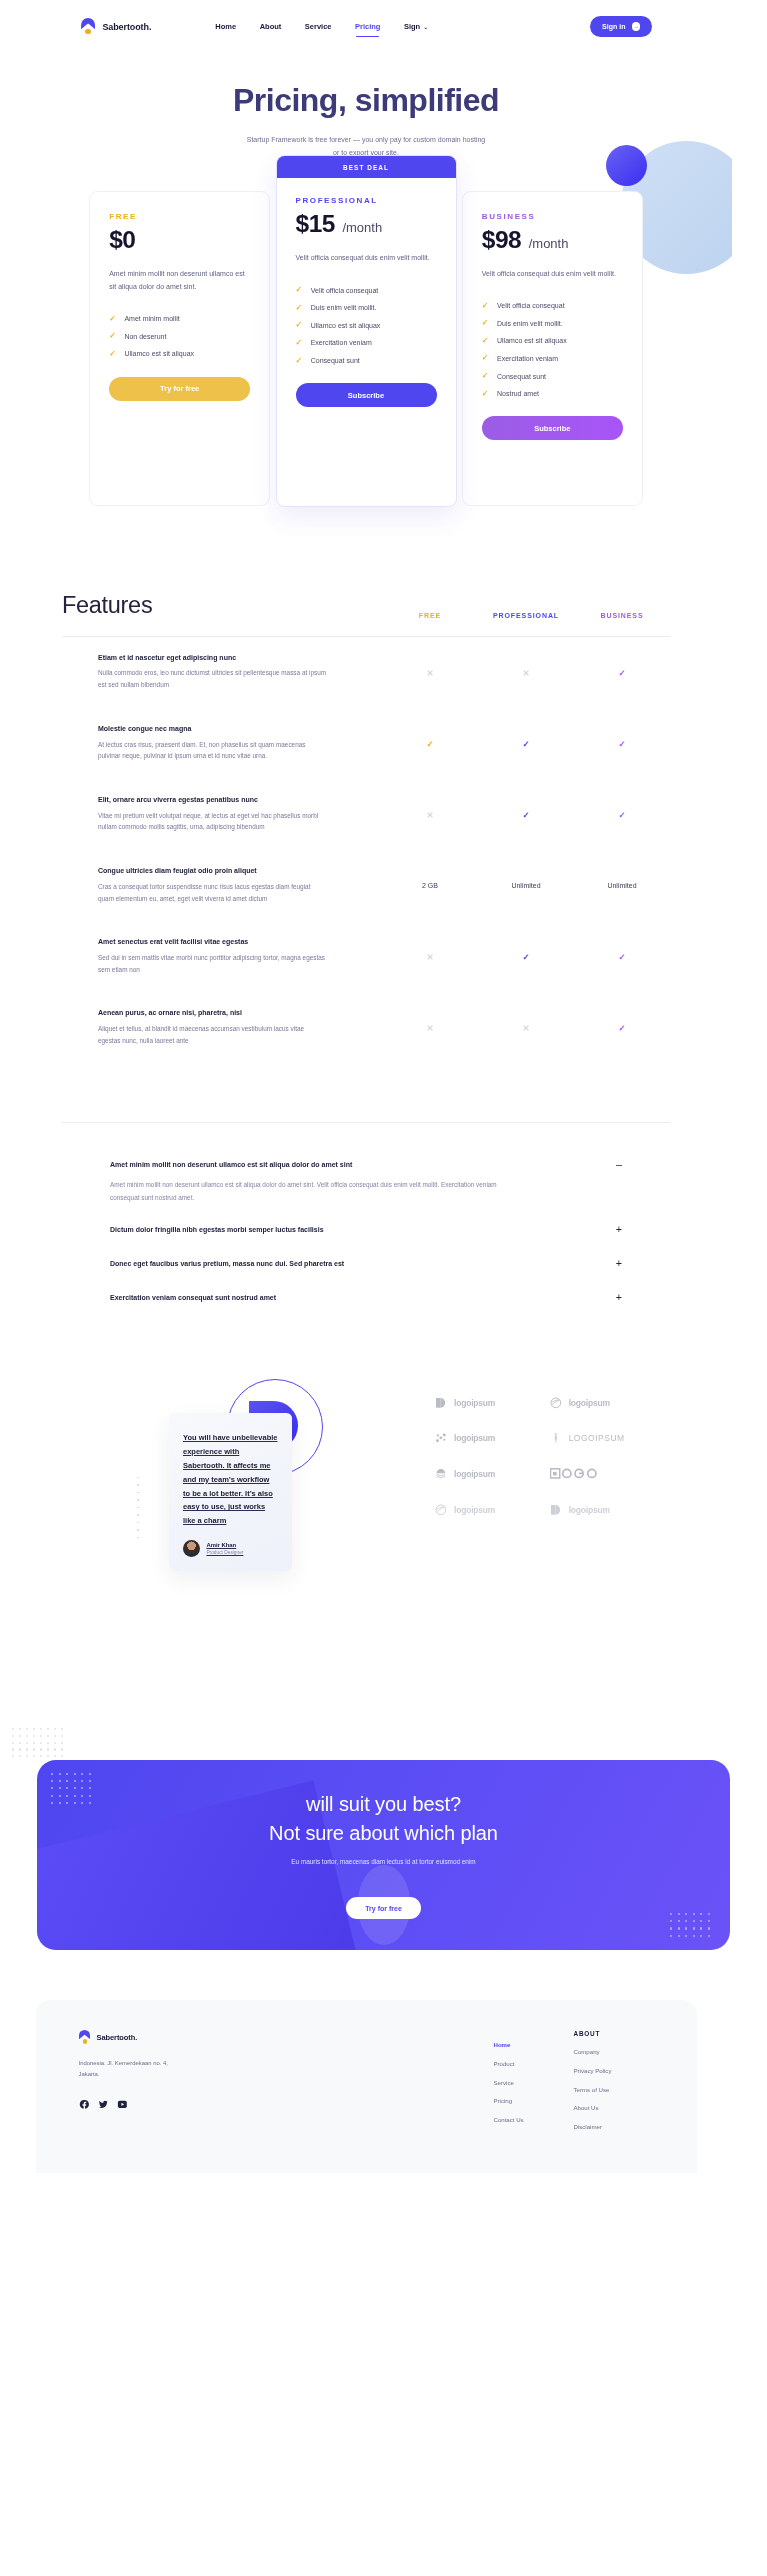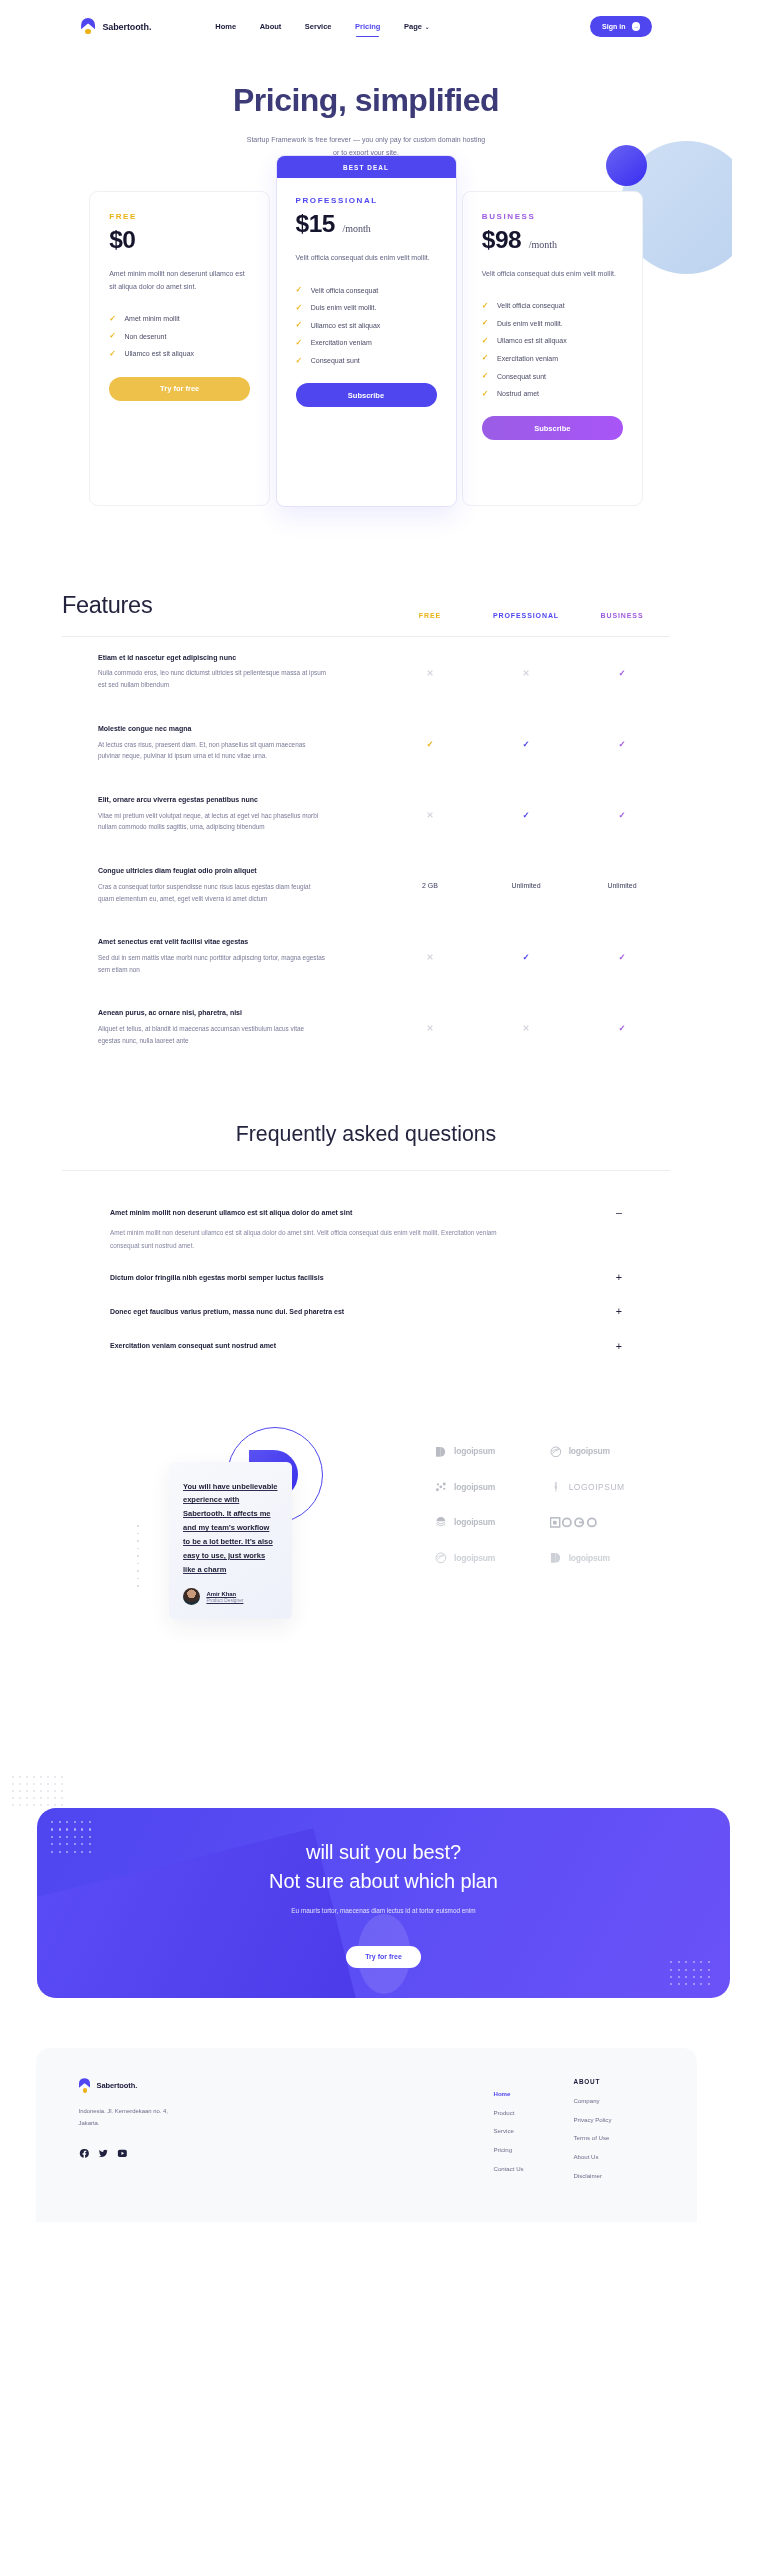--- a/index.html
+++ b/index.html
@@ -106,21 +106,21 @@
   }
   .pro-body { padding: 18px 19px 20px; }
 
   .plan-name { font-size: 8px; font-weight: 600; letter-spacing: 1.6px; }
   .plan-name.free { color: #eab217; }
   .plan-name.pro { color: #4f46ef; }
   .plan-name.biz { color: #a05ce0; }
 
   .price-row { display: flex; align-items: baseline; gap: 7.5px; margin-top: 5.3px; }
   .price { font-size: 24.5px; font-weight: 800; color: #15152e; letter-spacing: -0.5px; }
-  .per { font-size: 10px; color: #4a4a68; font-weight: 500; font-family: Liberation Serif, serif; }
+  .per { font-size: 13px; color: #4a4a68; font-weight: 500; }
 
   .plan-desc { margin-top: 14px; font-size: 7px; line-height: 1.85; color: #5f5f80; }
 
   .feat-list { margin-top: 16px; list-style: none; }
   .feat-list li {
     display: flex; align-items: center; gap: 8.5px;
     font-size: 7px; color: #4b4b68; padding: 4.8px 0;
   }
   .tick { color: #eab217; font-size: 8px; font-weight: 700; line-height: 1; }
 
@@ -288,21 +288,21 @@
         <span class="dome"></span>
           <span class="dot"></span>
       </span>
       <span class="brand-name">Sabertooth.</span>
     </div>
     <div class="nav-links">
       <a class="nav-link">Home</a>
       <a class="nav-link">About</a>
       <a class="nav-link">Service</a>
       <a class="nav-link active">Pricing</a>
-      <a class="nav-link"><span>Page</span><span class="chev">⌄</span></a>
+      <a class="nav-link"><span>Sign</span><span class="chev">⌄</span></a>
     </div>
     <div class="nav-spacer"></div>
     <button class="signin">
       <span>Sign in</span>
       <span class="arrow-circle">→</span>
     </button>
   </div>
 
   <div class="blob-big"></div>
   <div class="blob-small"></div>
@@ -488,21 +488,20 @@
       </div>
       <div class="feat-cells">
         <div class="feat-cell"><span class="mark-x">✕</span></div>
         <div class="feat-cell"><span class="mark-x">✕</span></div>
         <div class="feat-cell"><span class="mark-v c2">✓</span></div>
       </div>
     </div>
   </div>
 
   <div class="faq">
-    <div class="faq-title">Frequently asked questions</div>
     <div class="faq-rule"></div>
     <div class="faq-list">
 
       <div class="faq-item">
         <div class="faq-q">
           <span class="faq-q-text">Amet minim mollit non deserunt ullamco est sit aliqua dolor do amet sint</span>
           <span class="faq-sign">–</span>
         </div>
         <div class="faq-a">Amet minim mollit non deserunt ullamco est sit aliqua dolor do amet sint. Velit officia consequat duis enim velit mollit. Exercitation veniam consequat sunt nostrud amet.</div>
       </div>

